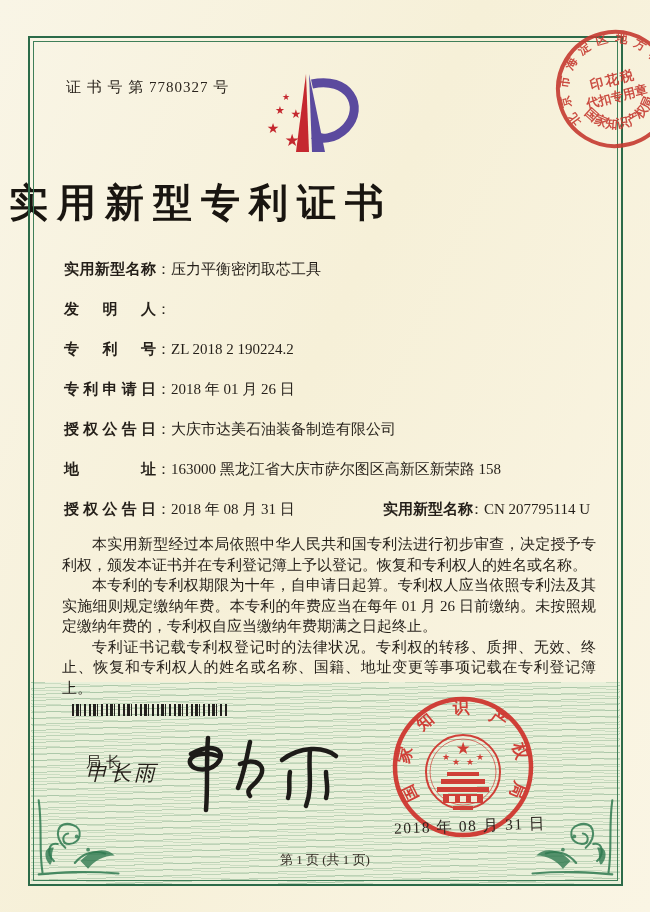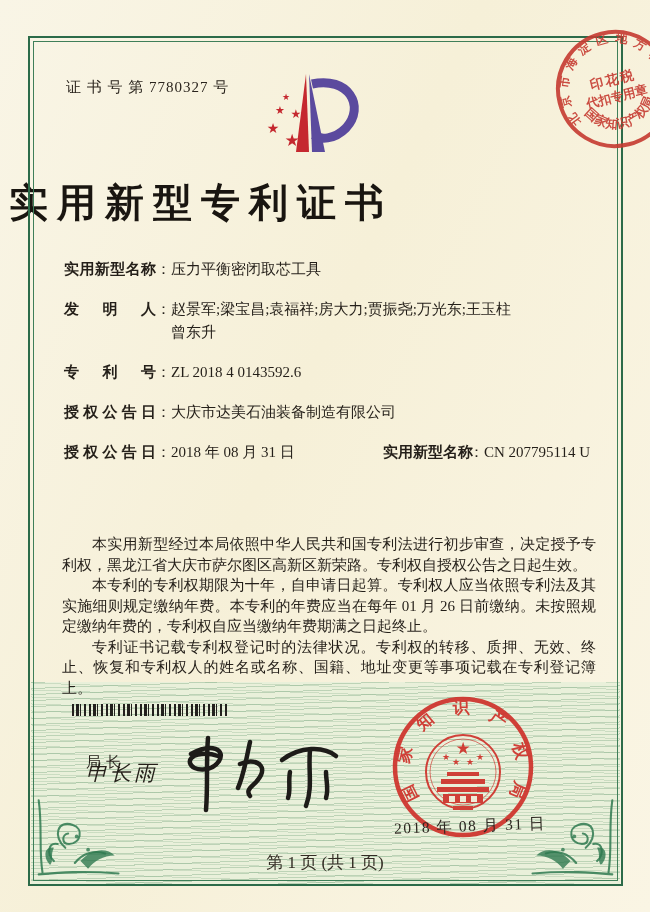--- a/index.html
+++ b/index.html
@@ -37,21 +37,21 @@
   .barcode{position:absolute;left:72px;top:704px;width:156px;height:12px;z-index:2;
     background:repeating-linear-gradient(90deg,#23211e 0 2px,transparent 2px 4px,
       #23211e 4px 7px,transparent 7px 8px,#23211e 8px 9px,transparent 9px 12px,
       #23211e 12px 14px,transparent 14px 17px);}
   .director-title{position:absolute;left:86px;top:753px;font-size:15px;letter-spacing:5px;z-index:3;}
   .director-name{position:absolute;left:86px;top:759px;font-size:21px;letter-spacing:3px;z-index:3;font-style:italic;}
   .signature{position:absolute;left:178px;top:730px;z-index:4;}
   .emblem-seal{position:absolute;left:388px;top:692px;opacity:.93;z-index:3;}
   .seal-date{position:absolute;left:394px;top:816px;font-size:15.5px;letter-spacing:1.5px;
     color:#2c2620;transform:rotate(-2deg);z-index:5;}
-  .footer{position:absolute;left:0;right:0;top:851px;text-align:center;font-size:17px;
+  .footer{position:absolute;left:0;right:0;top:851px;text-align:center;font-size:13px;
     color:#332c24;z-index:3;}
   .ornament{position:absolute;bottom:30px;z-index:2;}
   .ornament.left{left:33px;}
   .ornament.right{right:32px;transform:scaleX(-1);}
   .seal-red{fill:#c63b31;}
 </style>
 </head>
 <body>
 
 <div class="frame-outer">
@@ -89,36 +89,42 @@
   </g>
 </svg>
 
 <div class="title">实用新型专利证书</div>
 
 <div class="fields">
   <div class="frow">
     <span class="flabel">实用新型名称</span><span class="colon">：</span><span class="fval">压力平衡密闭取芯工具</span>
   </div>
   <div class="frow">
-    <span class="flabel">发明人</span><span class="colon">：</span><span class="fval-lines"><div>赵景军;梁宝昌;袁福祥;房大力;贾振尧;万光东;王玉柱</div><div>曾东升</div></span>
-  </div>
-  <div class="frow">
-    <span class="flabel">专利号</span><span class="colon">：</span><span class="fval">ZL 2018 4 0143592.6</span>
+    <span class="flabel">发明人</span><span class="colon">：</span>
+  </div>
+  <div class="frow">
+    <span class="flabel">专利号</span><span class="colon">：</span><span class="fval">ZL 2018 2 190224.2</span>
+  </div>
+  <div class="frow">
+    <span class="flabel">专利申请日</span><span class="colon">：</span><span class="fval">2018 年 01 月 26 日</span>
   </div>
   <div class="frow">
     <span class="flabel">授权公告日</span><span class="colon">：</span><span class="fval">大庆市达美石油装备制造有限公司</span>
+  </div>
+  <div class="frow">
+    <span class="flabel">地址</span><span class="colon">：</span><span class="fval">163000 黑龙江省大庆市萨尔图区高新区新荣路 158</span>
   </div>
   <div class="frow">
     <span class="flabel">授权公告日</span><span class="colon">：</span><span class="fval">2018 年 08 月 31 日</span>
     <span class="fcol-right"><span class="flabel narrow">实用新型名称</span><span class="colon">：</span><span class="fval">CN 207795114 U</span></span>
   </div>
 </div>
 
 <div class="paras">
-  <p>本实用新型经过本局依照中华人民共和国专利法进行初步审查，决定授予专利权，黑龙江省大庆市萨尔图区高新区新荣路。专利权自授权公告之日起生效。</p>
+  <p>本实用新型经过本局依照中华人民共和国专利法进行初步审查，决定授予专利权，颁发本证书并在专利登记簿上予以登记。恢复和专利权人的姓名或名称。</p>
   <p>本专利的专利权期限为十年，自申请日起算。专利权人应当依照专利法及其实施细则规定缴纳年费。本专利的年费应当在每年 01 月 26 日前缴纳。未按照规定缴纳年费的，专利权自应当缴纳年费期满之日起终止。</p>
   <p>专利证书记载专利权登记时的法律状况。专利权的转移、质押、无效、终止、恢复和专利权人的姓名或名称、国籍、地址变更等事项记载在专利登记簿上。</p>
 </div>
 
 <div class="band"></div>
 
 <div class="barcode"></div>
 
 <svg class="ornament left" width="95" height="95" viewBox="0 0 100 100">
   <g stroke="#2f7a50" fill="none" stroke-width="2.2" opacity=".85" stroke-linecap="round">

